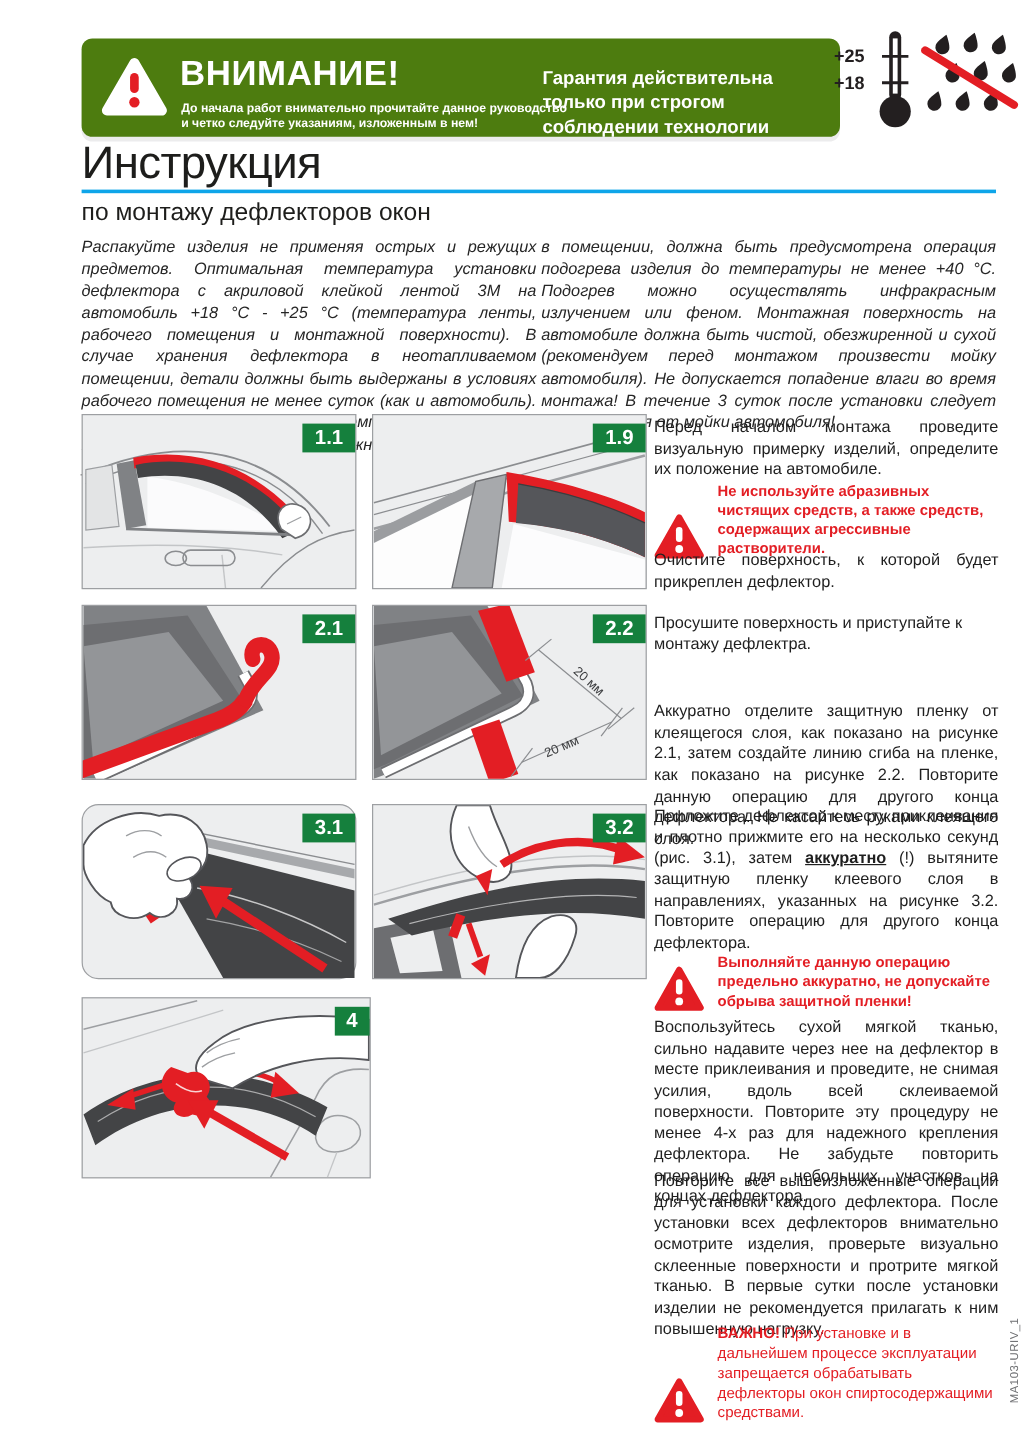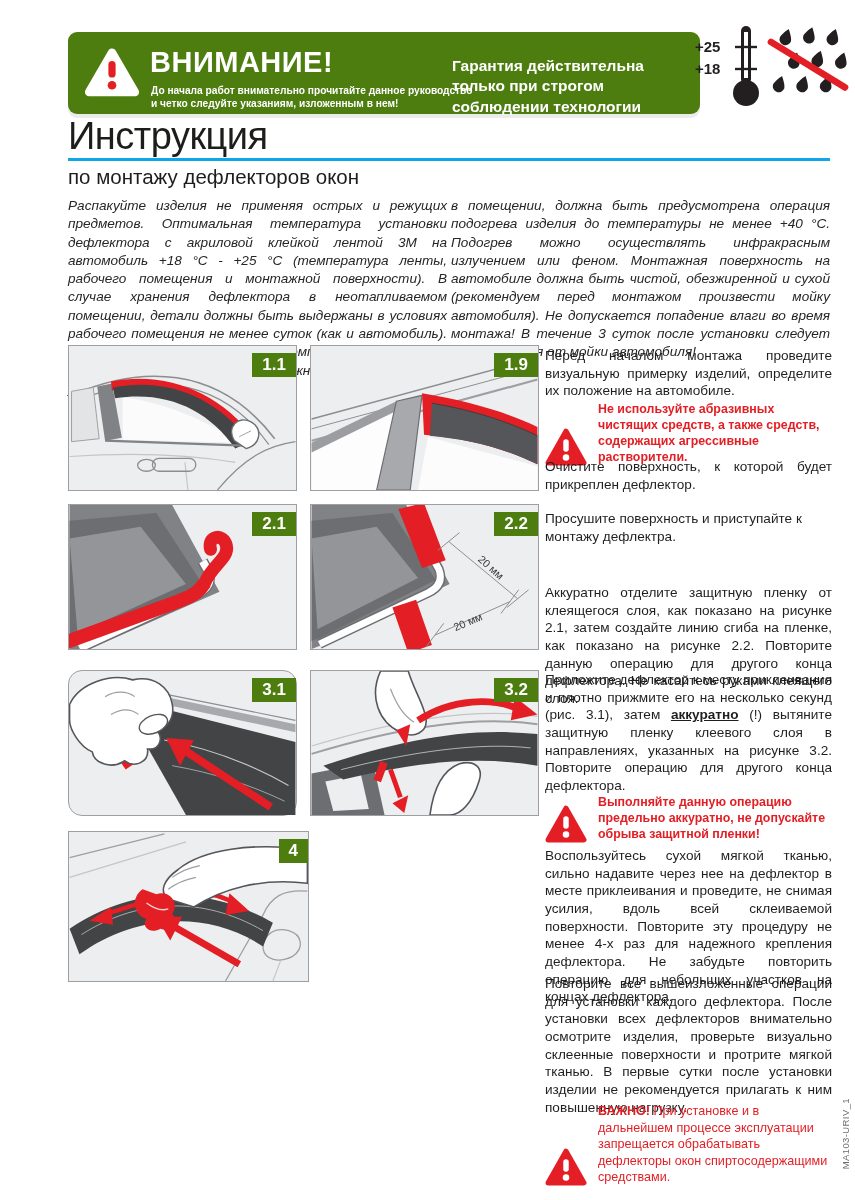--- a/index.html
+++ b/index.html
@@ -27,21 +27,21 @@
   .intro{position:absolute;top:197px;font-size:13.6px;font-style:italic;line-height:1.345;
          text-align:justify;color:#262626;}
   .intro.left{left:68px;width:379px;}
   .intro.right{left:451px;width:379px;}
 
   
   .figs{position:absolute;left:68px;top:345px;width:470px;height:640px;}
   .panel{position:absolute;width:229px;height:146px;background:#edeeef;border:1px solid #9d9fa2;
          box-sizing:border-box;}
   .panel svg{display:block;width:100%;height:100%;}
-  .fig-badge{position:absolute;top:7px;right:0;background:#4d7c0f;color:#fff;font-weight:bold;
+  .fig-badge{position:absolute;top:7px;right:0;background:#15803d;color:#fff;font-weight:bold;
              font-size:17px;padding:3px 10px 4px 10px;line-height:1;}
   #p11{left:0;top:0;} #p12{left:242px;top:0;}
   #p21{left:0;top:159px;} #p22{left:242px;top:159px;}
   #p31{left:0;top:325px;border-radius:14px;} #p32{left:242px;top:325px;}
   #p4{left:0;top:486px;width:241px;height:151px;}
 
   
   .rcol{position:absolute;left:545px;top:345px;width:287px;height:830px;font-size:13.6px;
         line-height:1.3;color:#1f1f1f;}
   .rc{position:absolute;left:0;width:287px;}

